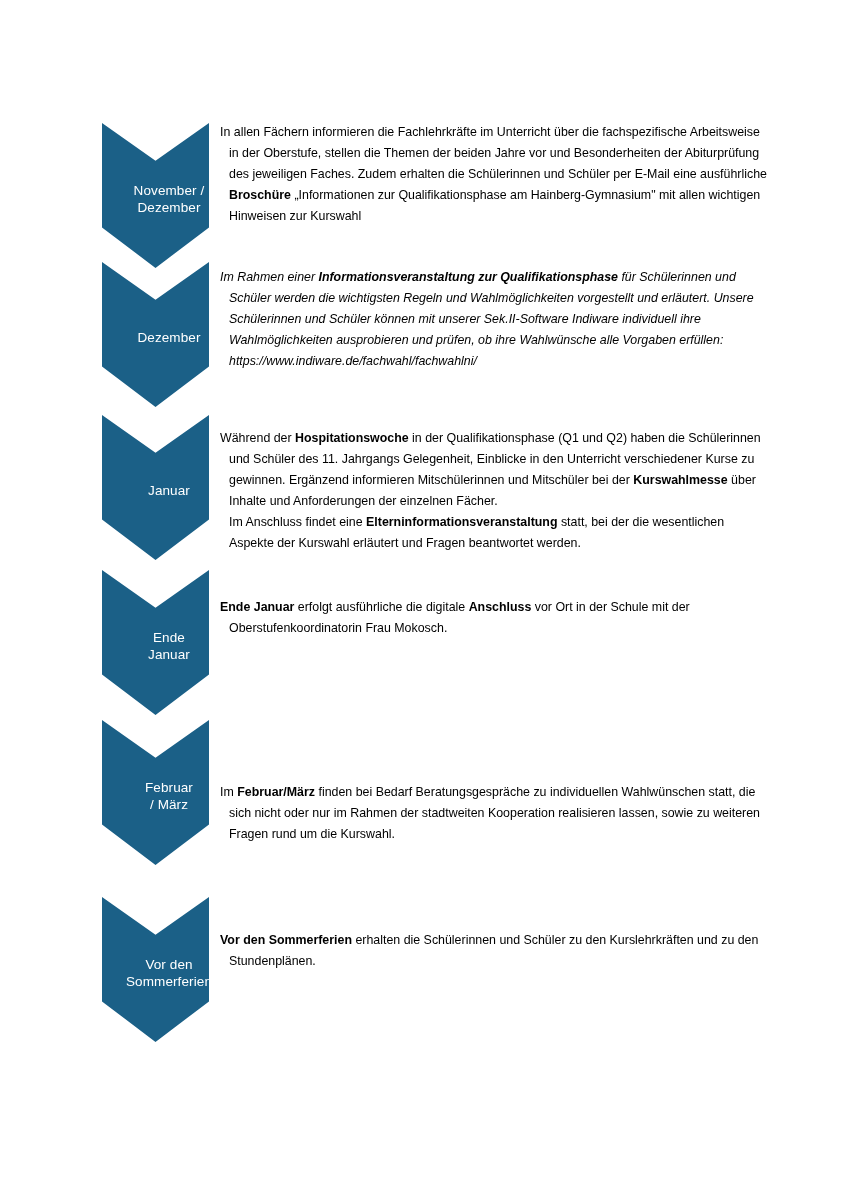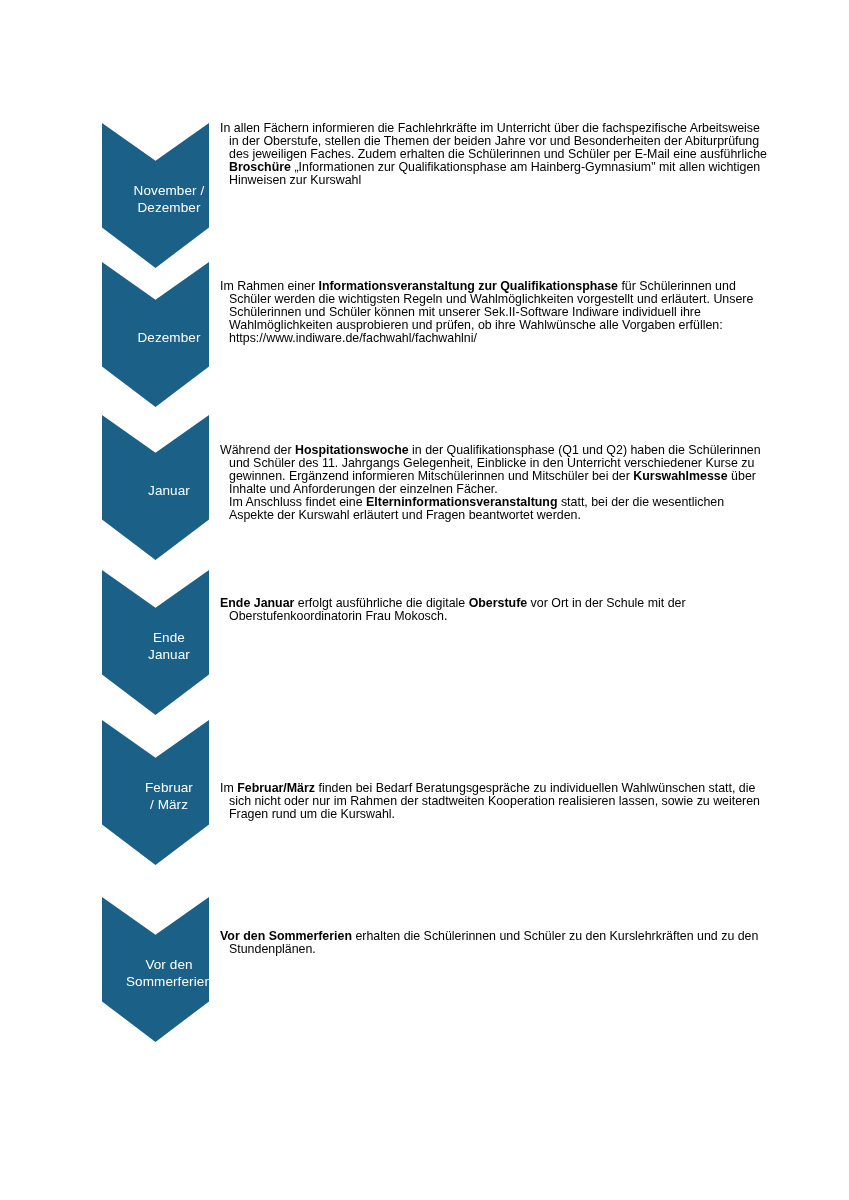--- a/index.html
+++ b/index.html
@@ -54,41 +54,41 @@
     padding: 0 2px;
     transform: translateY(3px);
   }
 
   
   .body-text {
     position: absolute;
     left: 220px;
     width: 548px;
     font-size: 12.4px;
-    line-height: 13px;
+    line-height: 21px;
     text-align: left;
     color: #000000;
     white-space: pre-wrap;
   }
   .body-text p {
     margin: 0;
     padding-left: 9px;
     text-indent: -9px;
   }
   .body-text b { font-weight: bold; }
 
   
   .stage-0 .chevron { top: 123px;  height: 145px; }
   .stage-0 .body-text { top: 122px; }
 
   .stage-1 .chevron { top: 262px;  height: 145px; }
-  .stage-1 .body-text { top: 280px; }
+  .stage-1 .body-text { top: 267px; font-style: italic; }
 
   .stage-2 .chevron { top: 415px;  height: 145px; }
-  .stage-2 .body-text { top: 444px; }
+  .stage-2 .body-text { top: 428px; }
 
   .stage-3 .chevron { top: 570px;  height: 145px; }
   .stage-3 .body-text { top: 597px; }
 
   .stage-4 .chevron { top: 720px;  height: 145px; }
   .stage-4 .body-text { top: 765px; margin-top: 17px; }
 
   .stage-5 .chevron { top: 897px;  height: 145px; }
   .stage-5 .body-text { top: 930px; }
 </style>
@@ -115,21 +115,21 @@
         <div class="chevron-label">Januar</div>
       </div>
       <div class="body-text"><p><span>Während der </span><b>Hospitationswoche</b><span> in der Qualifikationsphase (Q1 und Q2) haben die Schülerinnen und Schüler des 11. Jahrgangs Gelegenheit, Einblicke in den Unterricht verschiedener Kurse zu gewinnen. Ergänzend informieren Mitschülerinnen und Mitschüler bei der </span><b>Kurswahlmesse</b><span> über Inhalte und Anforderungen der einzelnen Fächer.
 Im Anschluss findet eine </span><b>Elterninformationsveranstaltung</b><span> statt, bei der die wesentlichen Aspekte der Kurswahl erläutert und Fragen beantwortet werden.</span></p></div>
     </div>
     <div class="stage stage-3">
       <div class="chevron">
         <div class="chevron-label">Ende
 Januar</div>
       </div>
-      <div class="body-text"><p><b>Ende Januar</b><span> erfolgt ausführliche die digitale </span><b>Oberstufe</b><span> vor Ort in der Schule mit der Oberstufenkoordinatorin Frau Mokosch.</span></p></div>
+      <div class="body-text"><p><b>Ende Januar</b><span> erfolgt ausführliche die digitale </span><b>Anschluss</b><span> vor Ort in der Schule mit der Oberstufenkoordinatorin Frau Mokosch.</span></p></div>
     </div>
     <div class="stage stage-4">
       <div class="chevron">
         <div class="chevron-label">Februar
 / März</div>
       </div>
       <div class="body-text"><p><span>Im </span><b>Februar/März</b><span> finden bei Bedarf Beratungsgespräche zu individuellen Wahlwünschen statt, die sich nicht oder nur im Rahmen der stadtweiten Kooperation realisieren lassen, sowie zu weiteren Fragen rund um die Kurswahl.</span></p></div>
     </div>
     <div class="stage stage-5">
       <div class="chevron">

